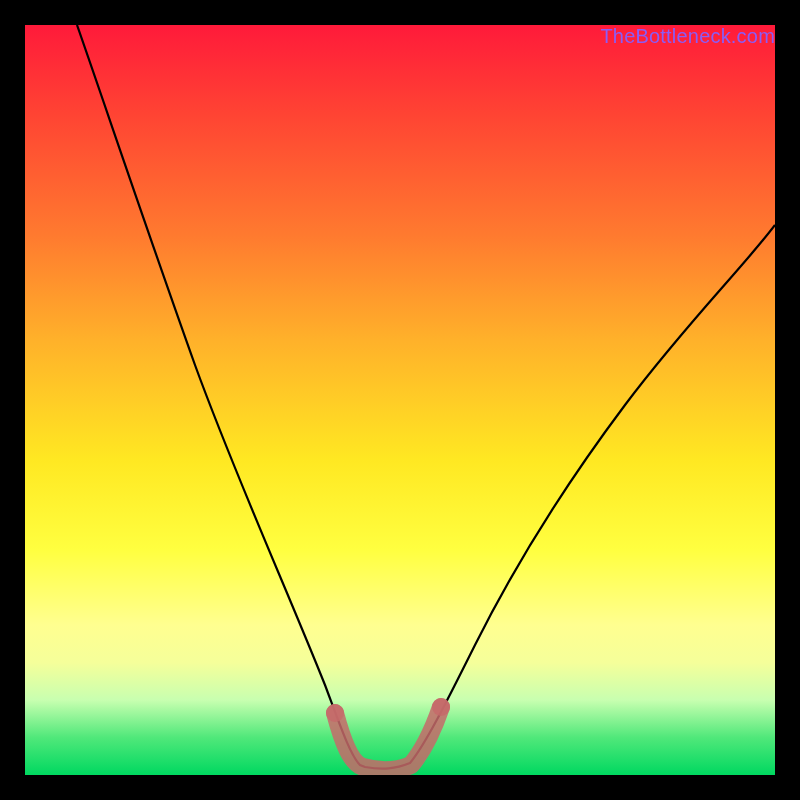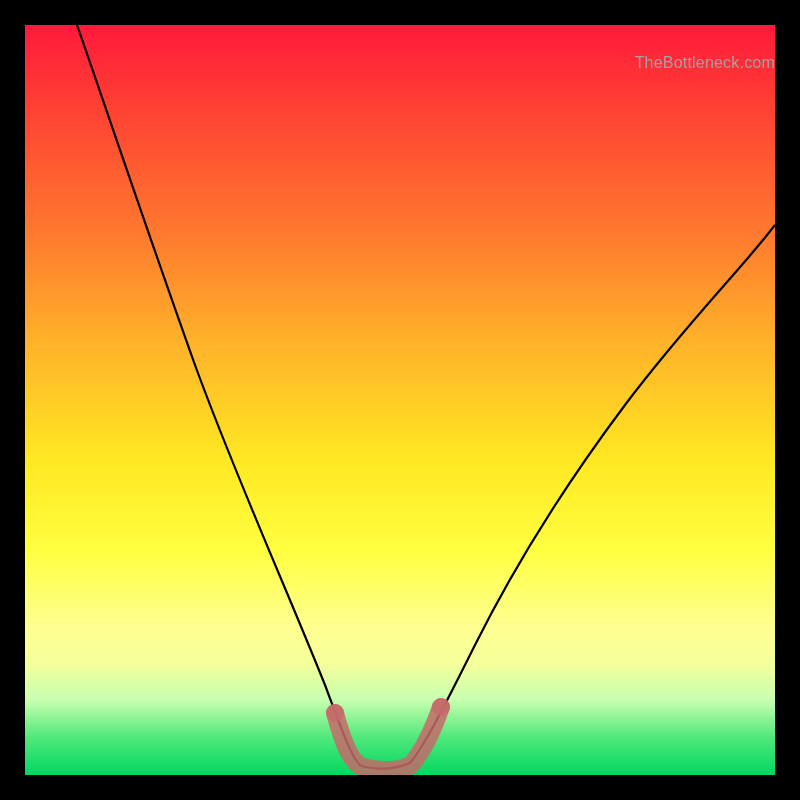--- a/index.html
+++ b/index.html
@@ -1,20 +1,20 @@
 <!DOCTYPE html>
 <html><head>
 <meta charset="utf-8">
 <style>
   html, body { margin: 0; padding: 0; width: 800px; height: 800px; background: #000; overflow: hidden; font-family: Arial, Helvetica, sans-serif; }
   .frame { position: relative; width: 800px; height: 800px; background: #000; }
   .plot-area { position: absolute; left: 25px; top: 25px; width: 750px; height: 750px; overflow: hidden; }
   .gradient { position: absolute; inset: 0; background: linear-gradient(to bottom, #ff1a3a 0%, #ff4433 12%, #ff7a2f 28%, #ffb12a 42%, #ffe822 58%, #ffff40 70%, #ffff90 80%, #f5ff9a 85%, #c8ffb0 90%, #50e87a 95%, #00d860 100%); }
   svg.curve { position: absolute; inset: 0; }
-  .watermark { position: absolute; top: 25px; right: 25px; color: #a3a3a3; font-size: 16px; font-weight: 500; letter-spacing: 0.2px; margin-top: 29px; }
+  .watermark { position: absolute; top: 25px; right: 25px; color: #8b5cf6; font-size: 20px; font-weight: 500; letter-spacing: 0.2px; }
 </style>
 </head>
 <body>
 
 <div class="frame">
   <div class="plot-area">
     <div class="gradient"></div>
     <svg class="curve" viewBox="0 0 750 750" preserveAspectRatio="none">
       <path d="M 52 0
            C 80 80, 120 200, 170 340

